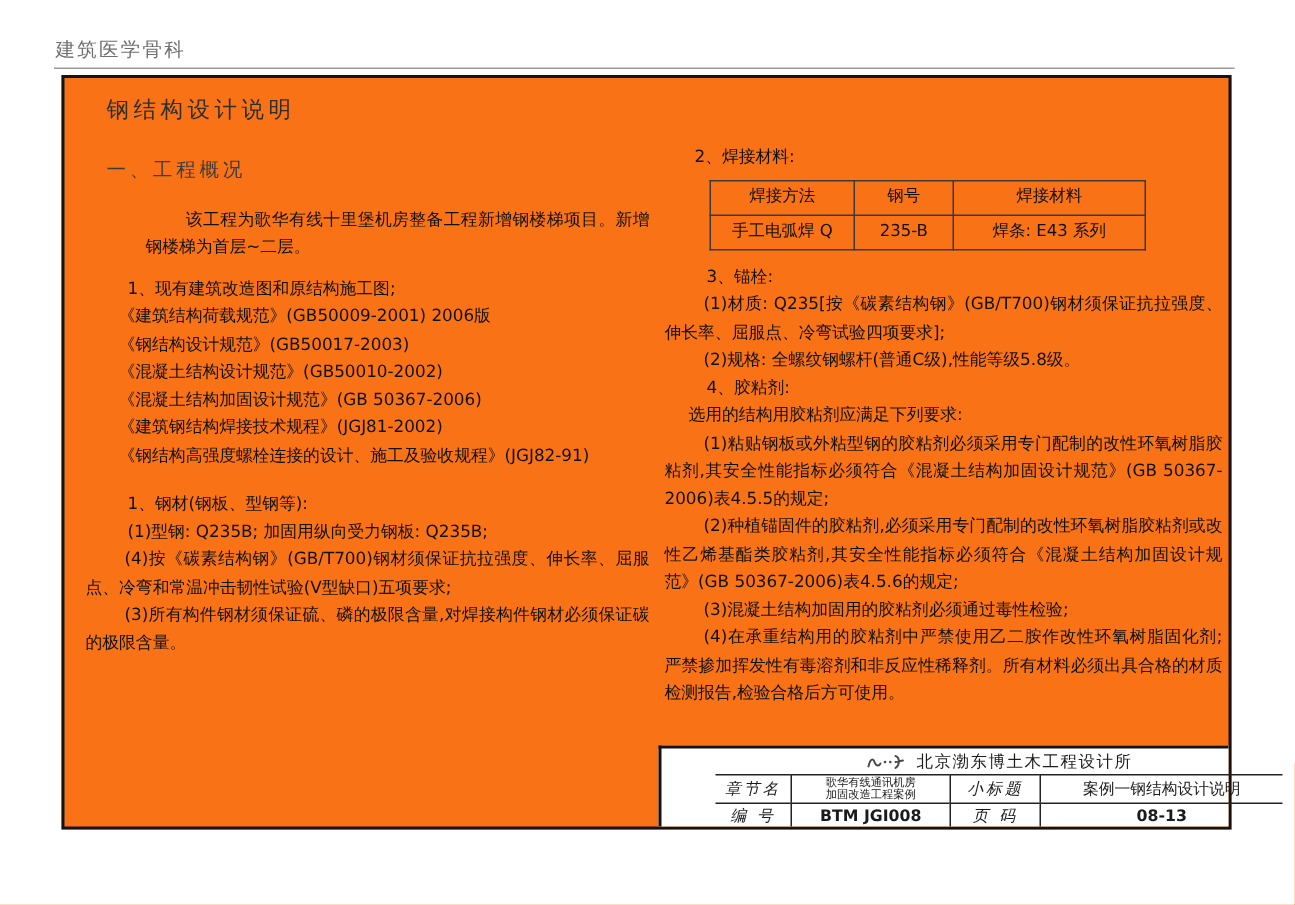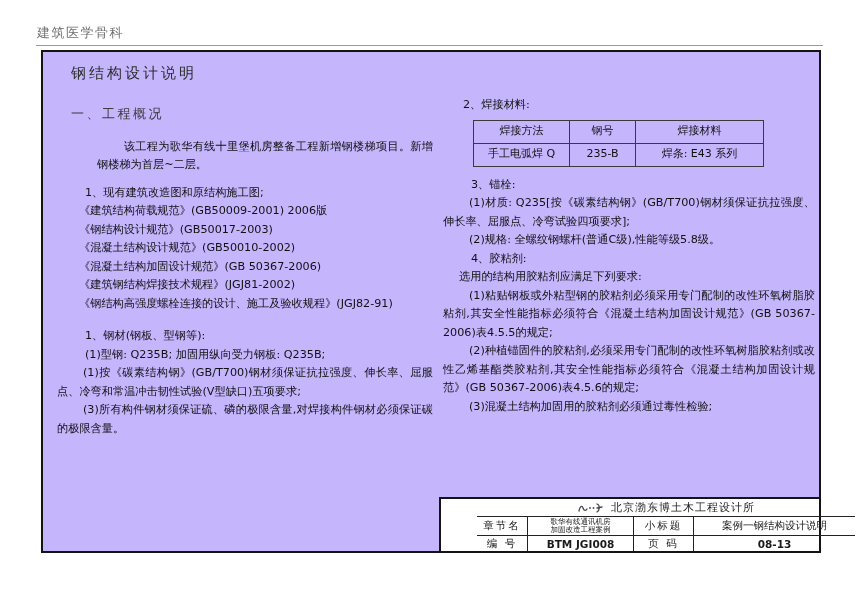--- a/index.html
+++ b/index.html
@@ -4,21 +4,21 @@
 <style>
   * { margin:0; padding:0; box-sizing:border-box; }
   html,body { width:863px; height:603px; background:#ffffff; overflow:hidden; }
   body { position:relative; font-family:"DejaVu Sans","Liberation Sans",sans-serif; color:#161616; }
 
   
   .page-header { position:absolute; left:37px; top:24px; font-size:13px; color:#6f6f6f; letter-spacing:1.5px; }
   .header-rule { position:absolute; left:36px; top:45px; width:787px; height:0; border-top:1px solid #9a9a9a; }
 
   
-  .frame { position:absolute; left:41px; top:50px; width:780px; height:503px; border:2px solid #141414; background:#c4b5fd; }
+  .frame { position:absolute; left:41px; top:50px; width:780px; height:503px; border:2px solid #141414; background:#f97316; }
 
   .doc-title { position:absolute; left:28px; top:12px; font-size:15px; font-weight:normal; color:#2e2e2e; letter-spacing:3px; }
 
   .col { position:absolute; top:44px; font-size:11.2px; line-height:18.5px; color:#111; }
   .col-left  { left:14px;  width:376px; }
   .col-right { left:400px; width:372px; }
 
   .sec-heading { font-size:13px; font-weight:normal; color:#3d3d3d; letter-spacing:2.5px; margin-left:14px; }
   .mt-s { margin-top:9px; } .mt-m { margin-top:14px; } .mt-l { margin-top:20px; }
 
@@ -35,21 +35,21 @@
   .weld-table .c1 { width:96px; } .weld-table .c2 { width:66px; } .weld-table .c3 { width:128px; }
 
   
   .title-block { position:absolute; right:0; bottom:0; width:380px; border-left:2px solid #141414; border-top:2px solid #141414; background:#fff; }
   .tb-grid { display:grid; grid-template-columns:50px 106px 60px 162px;padding-left:36px; }
   .tb-company { grid-column:1 / 5; height:17px; display:flex; align-items:center; justify-content:center; gap:6px; font-size:11px; color:#1c1c1c; letter-spacing:1px; }
   .tb-cell { display:flex; align-items:center; justify-content:center; border-top:1px solid #222; font-size:10.5px; color:#1a1a1a; text-align:center; }
   .tb-cell + .tb-cell { border-left:1px solid #222; }
   .row2 .tb-cell { height:19px; }
   .row3 .tb-cell { height:16px; }
-  .tb-label { letter-spacing:2px; }
+  .tb-label { letter-spacing:2px;font-style:italic; }
   .tb-small { flex-direction:column; font-size:7.5px; line-height:8.5px; letter-spacing:0; }
   .tb-bold { font-weight:bold; }
   .logo-svg { width:28px; height:12px; display:block; }
 </style>
 </head>
 <body>
 
 <div class="page-header">建筑医学骨科</div>
 <div class="header-rule"></div>
 
@@ -66,21 +66,21 @@
       <div class="li-book">《建筑结构荷载规范》(GB50009-2001) 2006版</div>
       <div class="li-book">《钢结构设计规范》(GB50017-2003)</div>
       <div class="li-book">《混凝土结构设计规范》(GB50010-2002)</div>
       <div class="li-book">《混凝土结构加固设计规范》(GB 50367-2006)</div>
       <div class="li-book">《建筑钢结构焊接技术规程》(JGJ81-2002)</div>
       <div class="li-book">《钢结构高强度螺栓连接的设计、施工及验收规程》(JGJ82-91)</div>
     </div>
 
     <div class="li-num mt-m">1、钢材(钢板、型钢等):</div>
     <div class="li-num">(1)型钢: Q235B; 加固用纵向受力钢板: Q235B;</div>
-    <p class="hang">(1)按《碳素结构钢》(GB/T700)钢材须保证抗拉强度、伸长率、屈服点、冷弯和常温冲击韧性试验(V型缺口)五项要求;</p>
+    <p class="hang">(4)按《碳素结构钢》(GB/T700)钢材须保证抗拉强度、伸长率、屈服点、冷弯和常温冲击韧性试验(V型缺口)五项要求;</p>
     <p class="hang">(3)所有构件钢材须保证硫、磷的极限含量,对焊接构件钢材必须保证碳的极限含量。</p>
   </div>
 
   <div class="col col-right">
     <div class="li-num" style="padding-left:20px;">2、焊接材料:</div>
 
     <table class="weld-table">
       <tbody>
           <tr>
         <td class="c1">焊接方法</td>
@@ -97,20 +97,21 @@
 
     <div class="li-num mt-s">3、锚栓:</div>
     <p class="hang">(1)材质: Q235[按《碳素结构钢》(GB/T700)钢材须保证抗拉强度、伸长率、屈服点、冷弯试验四项要求];</p>
     <p class="hang">(2)规格: 全螺纹钢螺杆(普通C级),性能等级5.8级。</p>
 
     <div class="li-num">4、胶粘剂:</div>
     <div class="intro">选用的结构用胶粘剂应满足下列要求:</div>
     <p class="hang">(1)粘贴钢板或外粘型钢的胶粘剂必须采用专门配制的改性环氧树脂胶粘剂,其安全性能指标必须符合《混凝土结构加固设计规范》(GB 50367-2006)表4.5.5的规定;</p>
     <p class="hang">(2)种植锚固件的胶粘剂,必须采用专门配制的改性环氧树脂胶粘剂或改性乙烯基酯类胶粘剂,其安全性能指标必须符合《混凝土结构加固设计规范》(GB 50367-2006)表4.5.6的规定;</p>
     <p class="hang">(3)混凝土结构加固用的胶粘剂必须通过毒性检验;</p>
+    <p class="hang">(4)在承重结构用的胶粘剂中严禁使用乙二胺作改性环氧树脂固化剂; 严禁掺加挥发性有毒溶剂和非反应性稀释剂。所有材料必须出具合格的材质检测报告,检验合格后方可使用。</p>
   </div>
 
   <div class="title-block">
     <div class="tb-grid">
       <div class="tb-company">
         <svg class="logo-svg" viewBox="0 0 28 12">
           <path d="M2 9 C3 4, 5 3, 6 6 C7 9, 9 9, 10 7" fill="none" stroke="#4a4a4a" stroke-width="1.3" stroke-linecap="round"></path>
           <circle cx="13" cy="6" r="0.9" fill="#4a4a4a"></circle>
           <circle cx="16.5" cy="6" r="0.9" fill="#4a4a4a"></circle>
           <path d="M20 2 C23 3, 23 8, 20 10 M20 6 L25 5" fill="none" stroke="#4a4a4a" stroke-width="1.3" stroke-linecap="round"></path>

